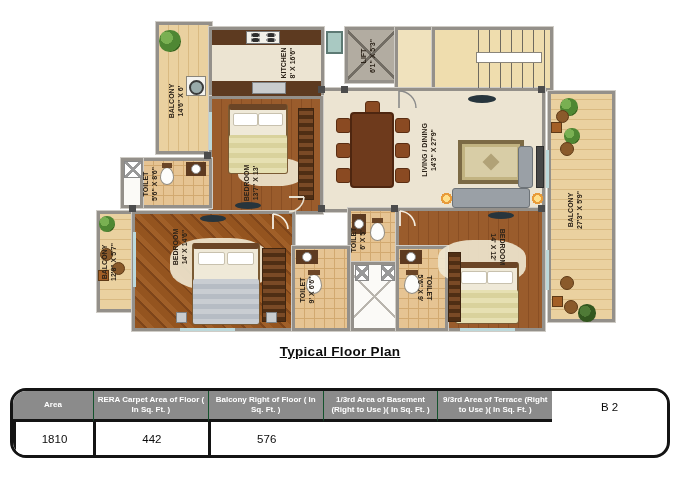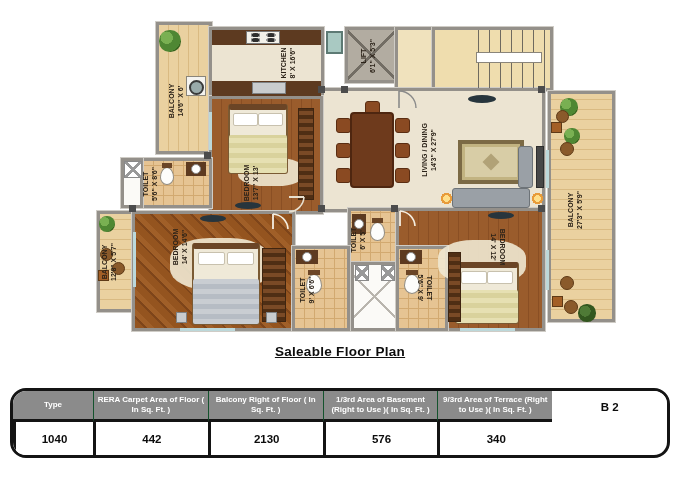--- a/index.html
+++ b/index.html
@@ -65,21 +65,21 @@
   .pillar{position:absolute;background:#4c4c4c;z-index:26}
   .xbox{position:absolute;z-index:12;background-color:#fff;border:1px solid #8a8a8a;background-image:linear-gradient(45deg,transparent 42%,#999 42% 58%,transparent 58%),linear-gradient(135deg,transparent 42%,#999 42% 58%,transparent 58%)}
   .arc{position:absolute;z-index:20}
 
   
   .plan-title{position:absolute;left:0;top:344px;width:680px;text-align:center;font-size:13.5px;font-weight:bold;text-decoration:underline;color:#0d0d0d;letter-spacing:.3px;z-index:40}
 
   
   .areas{position:absolute;left:10px;top:388px;width:660px;border:3px solid #141414;border-radius:16px;overflow:hidden;display:grid;grid-template-columns:80px repeat(5,1fr);grid-template-rows:31px 33px;background:#fff;z-index:40;box-sizing:border-box}
   .th{background:#8b8b8b;color:#fff;font-weight:bold;font-size:8px;line-height:1.2;display:flex;align-items:center;justify-content:center;text-align:center;border-left:1px solid #14532d;border-bottom:3px solid #141414;padding:1px 3px;box-sizing:border-box}
-  .td{background:#fff;color:#0c0c0c;font-weight:bold;font-size:11.5px;display:flex;align-items:center;justify-content:center;border-left:3px solid #141414;box-sizing:border-box}
+  .td{background:#fff;color:#0c0c0c;font-weight:normal;font-size:11.5px;display:flex;align-items:center;justify-content:center;border-left:3px solid #141414;box-sizing:border-box}
   .th:first-child,.td.first{border-left:none}
 </style>
 </head>
 <body>
 
 <div class="stage">
 
   <div class="room f-balc-v" style="left:156px;top:22px;width:56px;height:132px"></div>
   <div class="room f-living" style="left:209px;top:27px;width:115px;height:72px"></div>
   <div class="room f-lift" style="left:345px;top:27px;width:53px;height:56px"></div>
@@ -292,29 +292,27 @@
     </div>
   <div class="rlabel cw" style="left:497px;top:247px">
       <span>BEDROOM</span>
       <span>14' X 12'</span>
     </div>
   <div class="rlabel" style="left:576px;top:210px">
       <span>BALCONY</span>
       <span>27'3" X 5'9"</span>
     </div>
 
-  <div class="plan-title">Saleable Floor Plan</div>
+  <div class="plan-title">Typical Floor Plan</div>
 
   <div class="areas">
-    <div class="th">Type</div>
+    <div class="th">Area</div>
     <div class="th">RERA Carpet Area of Floor ( In Sq. Ft. )</div>
     <div class="th">Balcony Right of Floor ( In Sq. Ft. )</div>
     <div class="th">1/3rd Area of Basement (Right to Use )( In Sq. Ft. )</div>
     <div class="th">9/3rd Area of Terrace (Right to Use )( In Sq. Ft. )</div>
     <div class="td first">B 2</div>
-    <div class="td">1040</div>
+    <div class="td">1810</div>
     <div class="td">442</div>
-    <div class="td">2130</div>
     <div class="td">576</div>
-    <div class="td">340</div>
   </div>
 
 </div>
 
 </body></html>

